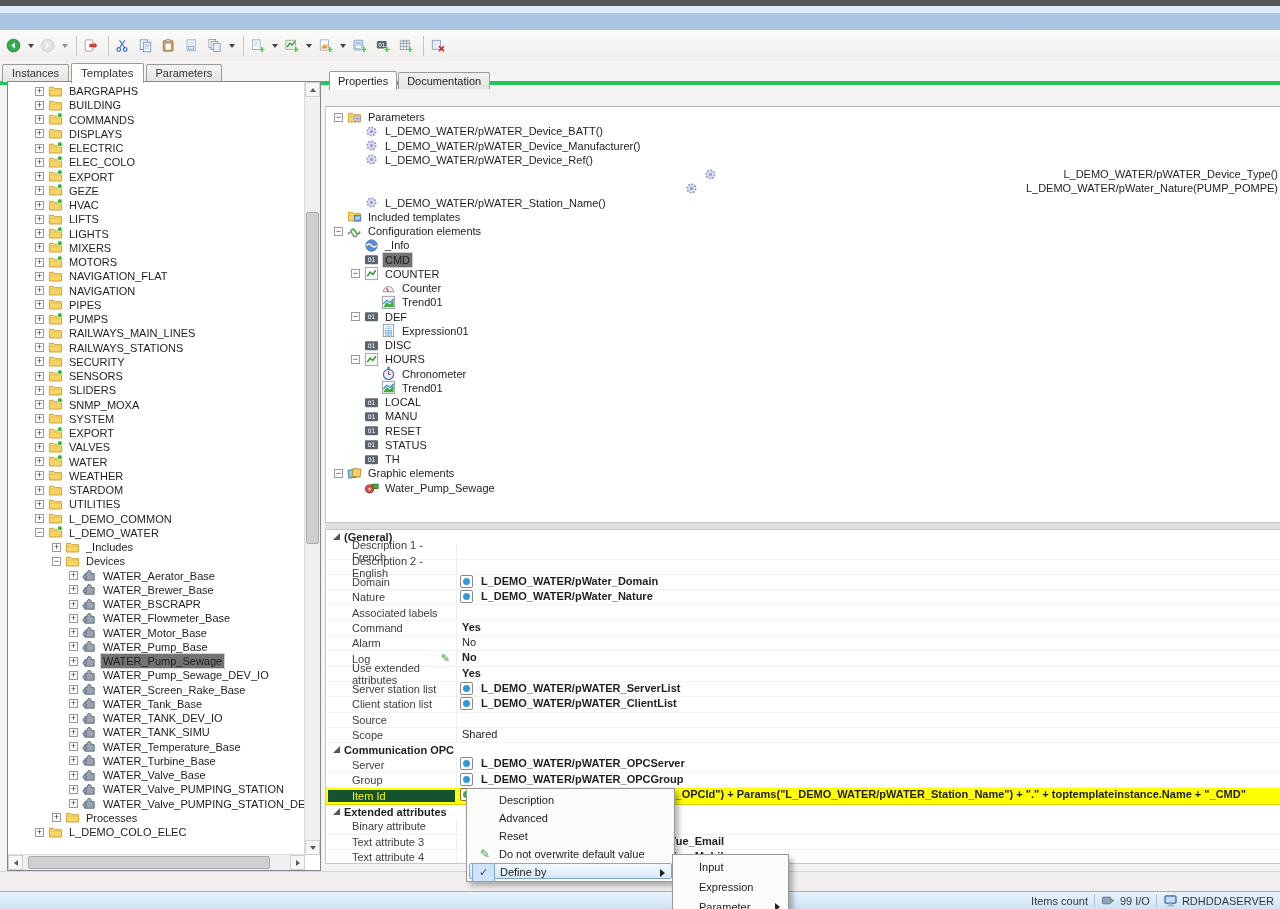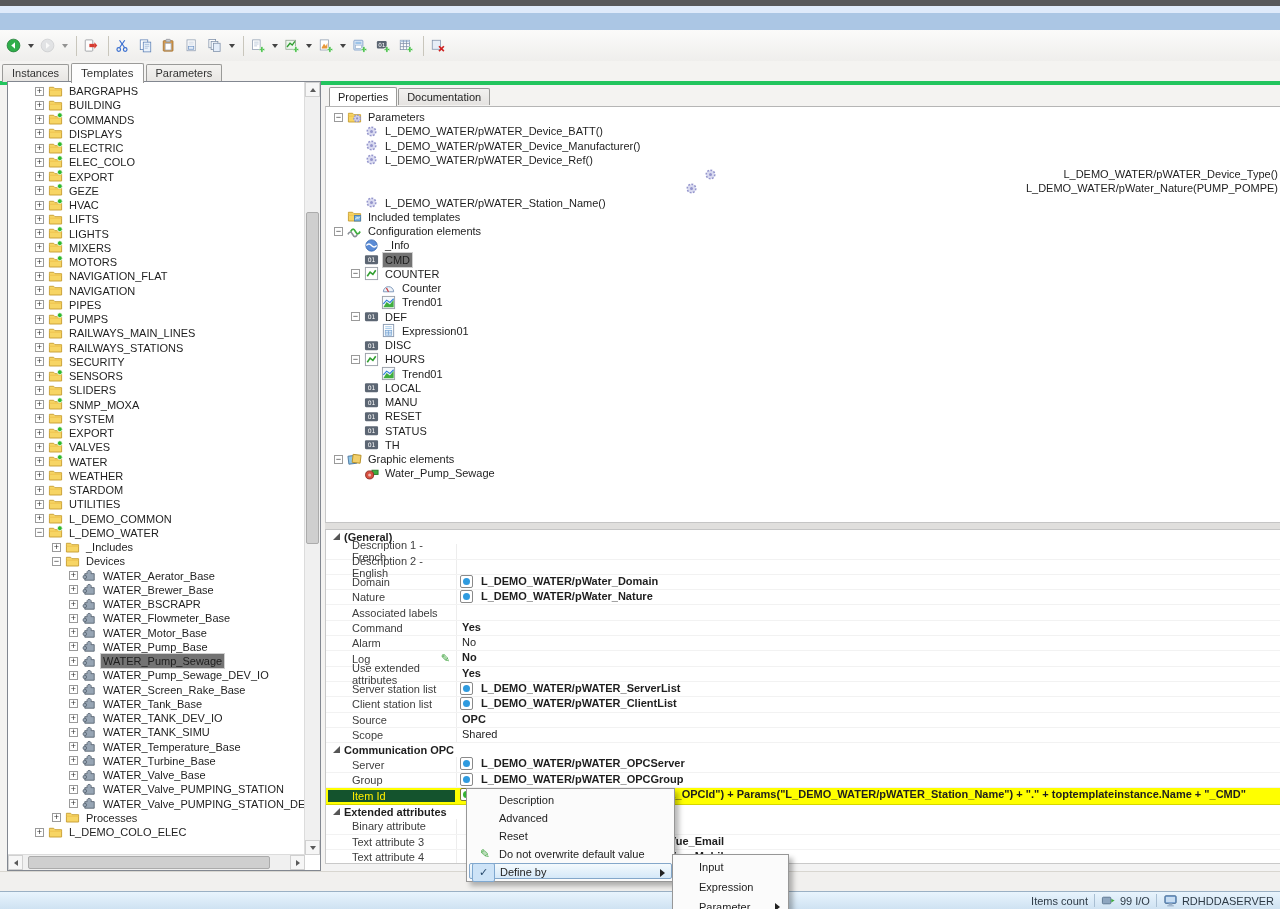--- a/index.html
+++ b/index.html
@@ -44,21 +44,21 @@
   .hscroll{position:absolute;left:0;right:15px;bottom:0;height:15px;background:#f0f0f0;border-top:1px solid #dcdcdc}
   .scr-btn{position:absolute;width:15px;height:15px;background:#f6f6f6;border:1px solid #d0d0d0;box-sizing:border-box;
            display:flex;align-items:center;justify-content:center}
   .tri-up{width:0;height:0;border-left:3.5px solid transparent;border-right:3.5px solid transparent;border-bottom:4.5px solid #5a5a5a}
   .tri-dn{width:0;height:0;border-left:3.5px solid transparent;border-right:3.5px solid transparent;border-top:4.5px solid #5a5a5a}
   .tri-lf{width:0;height:0;border-top:3.5px solid transparent;border-bottom:3.5px solid transparent;border-right:4.5px solid #5a5a5a}
   .tri-rt{width:0;height:0;border-top:3.5px solid transparent;border-bottom:3.5px solid transparent;border-left:4.5px solid #5a5a5a}
   .vthumb{position:absolute;left:1px;right:1px;background:#cfcfcf;border:1px solid #ababab;border-radius:2px}
   .hthumb{position:absolute;top:1px;bottom:1px;background:#cfcfcf;border:1px solid #ababab;border-radius:2px}
   
-  #rtabs{left:329px;top:87px;height:18px}
+  #rtabs{left:329px;top:71px;height:18px}
   .rtab{display:inline-block;height:16px;line-height:16px;padding:0 8px;margin-right:1px;
         background:linear-gradient(#f2f1f0,#e5e3e1);border:1px solid #9a9a98;border-bottom:none;border-radius:2px 2px 0 0}
   .rtab.active{background:#fff;height:18px;line-height:18px;position:relative;z-index:2}
   #rtree{left:325px;top:106px;width:955px;height:416px;background:#fff;border-top:1px solid #b5b5b5;border-left:1px solid #c8c8c8;
          box-sizing:border-box;overflow:hidden;padding-top:3px}
   #splitter{left:325px;top:522px;width:955px;height:8px;background:#e0dfdd;border-top:1px solid #c5c5c5;border-bottom:1px solid #c5c5c5;box-sizing:border-box}
   
   #grid{left:325px;top:530px;width:955px;height:333px;background:#fff;border-left:1px solid #c8c8c8;box-sizing:border-box;overflow:hidden}
   .grow{height:14.3px;display:flex;border-bottom:1px solid #f2f2f2;align-items:center}
   .gsec{height:14.3px;display:flex;align-items:center;font-weight:bold;background:#fff}
@@ -1028,20 +1028,32 @@
           <rect x="1.5" y="1.5" width="13" height="13" fill="#fff" stroke="#9aa0a8"></rect>
           <polyline points="3.5,11 6.5,6.5 9.5,9 12.5,4.5" stroke="#2f9e2f" stroke-width="1.7" fill="none"></polyline>
         </svg>
       </span>
       <span class="lbl">HOURS</span>
     </div>
     <div class="trow" style="padding-left: 42px;">
       <span class="exp hid">+</span>
       <span class="ic">
         <svg viewBox="0 0 16 16">
+          <rect x="6.8" y="0.8" width="2.4" height="2.2" fill="#4a6fa5"></rect>
+          <circle cx="8" cy="9" r="5.4" fill="#eaf1fa" stroke="#4a6fa5" stroke-width="1.2"></circle>
+          <line x1="8" y1="9" x2="8" y2="5.4" stroke="#cc3333" stroke-width="1.2"></line>
+          <line x1="8" y1="9" x2="10.4" y2="9" stroke="#445566"></line>
+        </svg>
+      </span>
+      <span class="lbl">Chronometer</span>
+    </div>
+    <div class="trow" style="padding-left: 42px;">
+      <span class="exp hid">+</span>
+      <span class="ic">
+        <svg viewBox="0 0 16 16">
           <rect x="1.5" y="1.5" width="13" height="13" fill="#f6f9fc" stroke="#9aa0a8"></rect>
           <path d="M2.5 13 L6 7.5 L9.5 10 L13.5 5 L13.5 13 Z" fill="#3fae3f"></path>
           <polyline points="2.5,9.5 6,5.5 9.5,8 13.5,4" stroke="#2d7fd9" stroke-width="1.2" fill="none"></polyline>
         </svg>
       </span>
       <span class="lbl">Trend01</span>
     </div>
     <div class="trow" style="padding-left: 25px;">
       <span class="exp hid">+</span>
       <span class="ic">
@@ -1217,23 +1229,20 @@
       <div class="gvalue">
         <span class="pbtn">
           <i></i>
         </span>
         <span class="vtext b">L_DEMO_WATER/pWATER_ClientList</span>
       </div>
     </div>
     <div class="grow">
       <div class="glabel">
         <span>Source</span>
-      </div>
-      <div class="gvalue">
-        <span class="vtext b">OPC</span>
       </div>
     </div>
     <div class="grow">
       <div class="glabel">
         <span>Scope</span>
       </div>
       <div class="gvalue">
         <span class="vtext">Shared</span>
       </div>
     </div>

